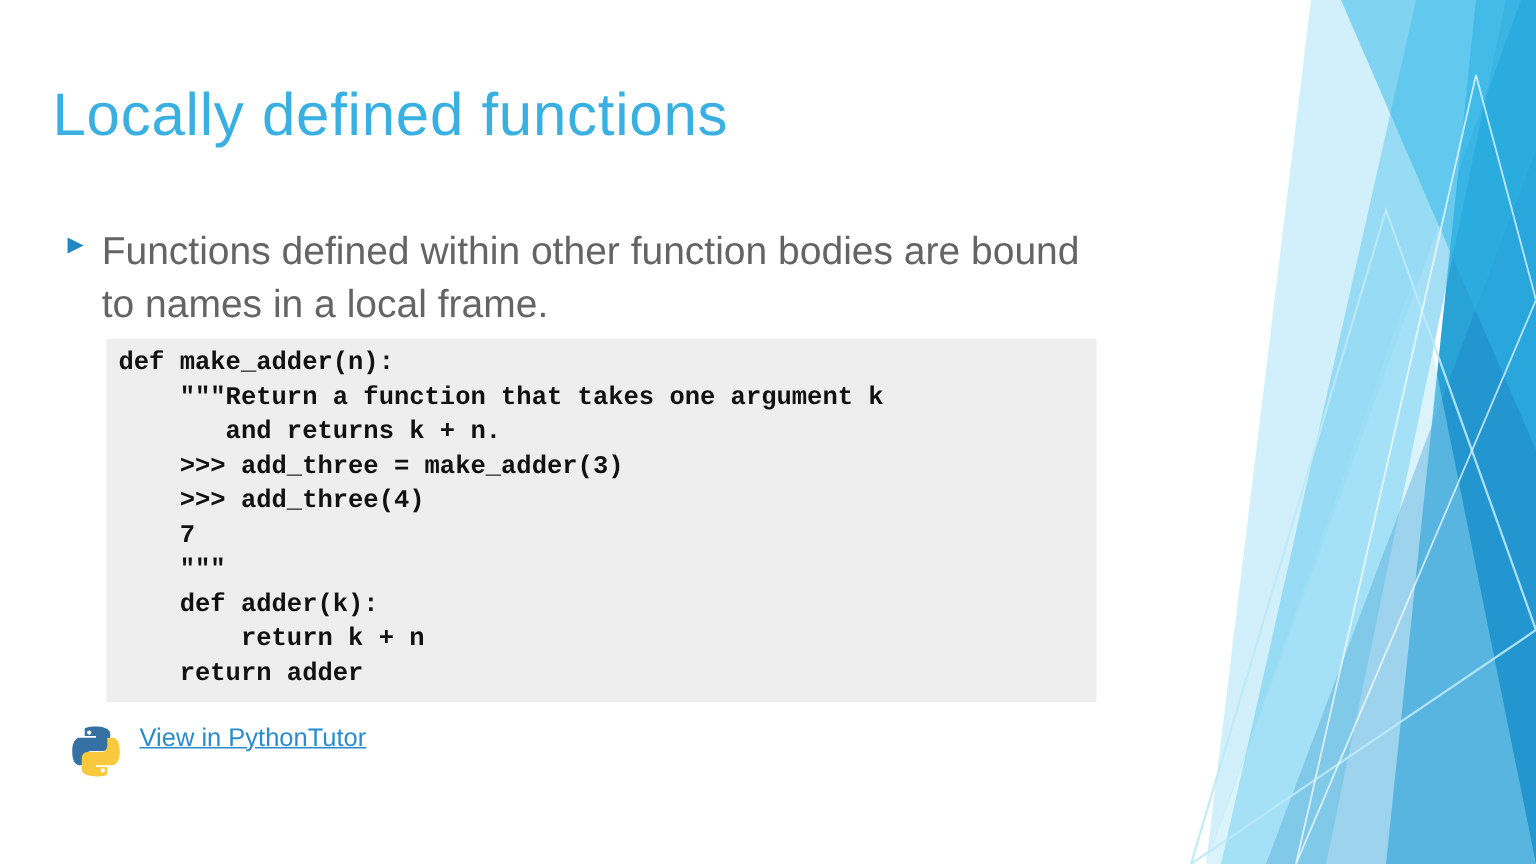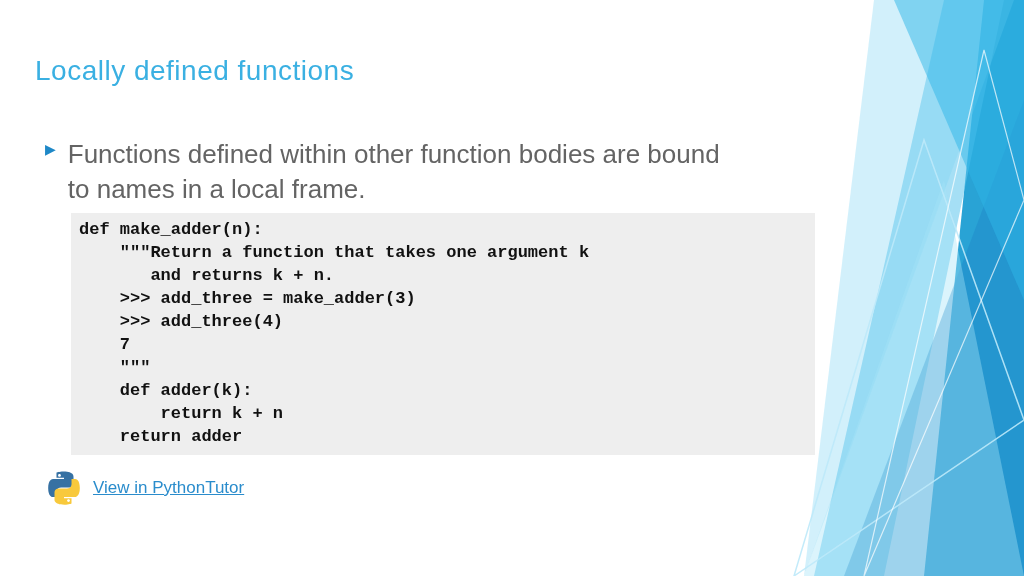--- a/index.html
+++ b/index.html
@@ -1,38 +1,38 @@
 <!DOCTYPE html>
 <html><head>
 <meta charset="utf-8">
 <style>
   * { margin: 0; padding: 0; box-sizing: border-box; }
   html, body { width: 1024px; height: 576px; overflow: hidden; font-family: "Trebuchet MS", "Segoe UI", sans-serif; background: white; }
   .slide { position: relative; width: 1024px; height: 576px; background: white; }
   .bg-art { position: absolute; top: 0; right: 0; width: 280px; height: 576px; pointer-events: none; }
   .content { position: absolute; top: 55px; left: 35px; right: 280px; }
-  .title { font-size: 28px; font-weight: 400; color: #3ab0e2; letter-spacing: 0.5px; }
+  .title { font-size: 40px; font-weight: 400; color: #3ab0e2; letter-spacing: 0.5px; }
   .body { margin-top: 50px; padding-left: 10px; }
   .bullet-row { display: flex; align-items: flex-start; gap: 12px; }
   .bullet-icon { color: #1e88c7; font-size: 14px; margin-top: 4px; flex-shrink: 0; }
   .bullet-text { font-size: 26px; color: #646464; line-height: 1.35; }
   .code-block {
     margin-top: 6px;
     margin-left: 26px;
     background: #eeeeee;
     padding: 6px 8px;
     font-family: "Courier New", monospace;
     font-size: 17px;
     font-weight: bold;
     color: #111;
     line-height: 1.35;
     white-space: pre;
-    width: 744px;
+    width: 660px;
   }
-  .link-row { margin-top: 14px; margin-left: 0px; display: flex; align-items: center; gap: 10px; }
+  .link-row { margin-top: 14px; margin-left: 0px; display: flex; gap: 10px; }
   .python-logo { width: 38px; height: 38px; position: relative; }
   .link-text { color: #2a8ccc; font-size: 17px; text-decoration: underline; }
 </style>
 </head>
 <body>
 
 <div class="slide">
 
   <svg class="bg-art" viewBox="0 0 280 576">
 

